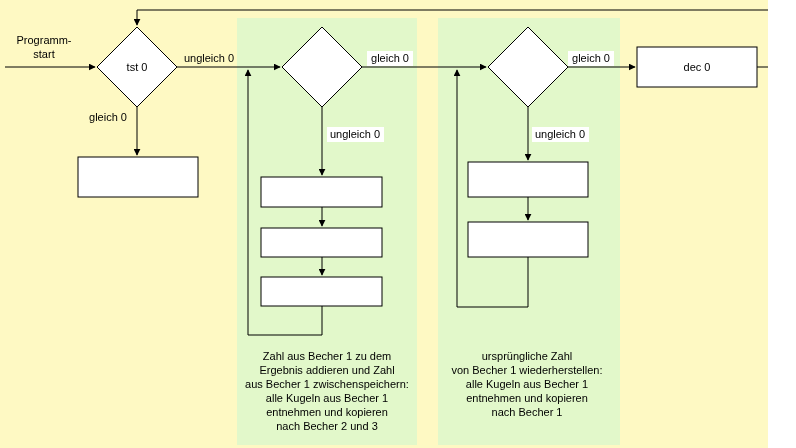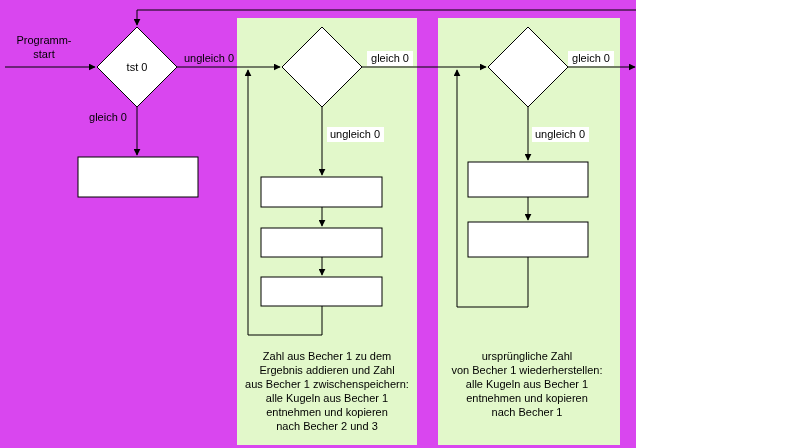--- a/index.html
+++ b/index.html
@@ -3,23 +3,23 @@
 <meta charset="utf-8">
 <style>
   html, body {
     margin: 0;
     padding: 0;
     background: #ffffff;
     font-family: "Liberation Sans", sans-serif;
   }
   .canvas-wrap {
     position: relative;
-    width: 636px;
+    width: 768px;
     height: 448px;
-    background: #d946ef;
+    background: #fef9c3;
     overflow: hidden;
   }
   svg { display: block; }
   .connector {
     fill: none;
     stroke: #000000;
     stroke-width: 1;
   }
   .shape {
     fill: #ffffff;

